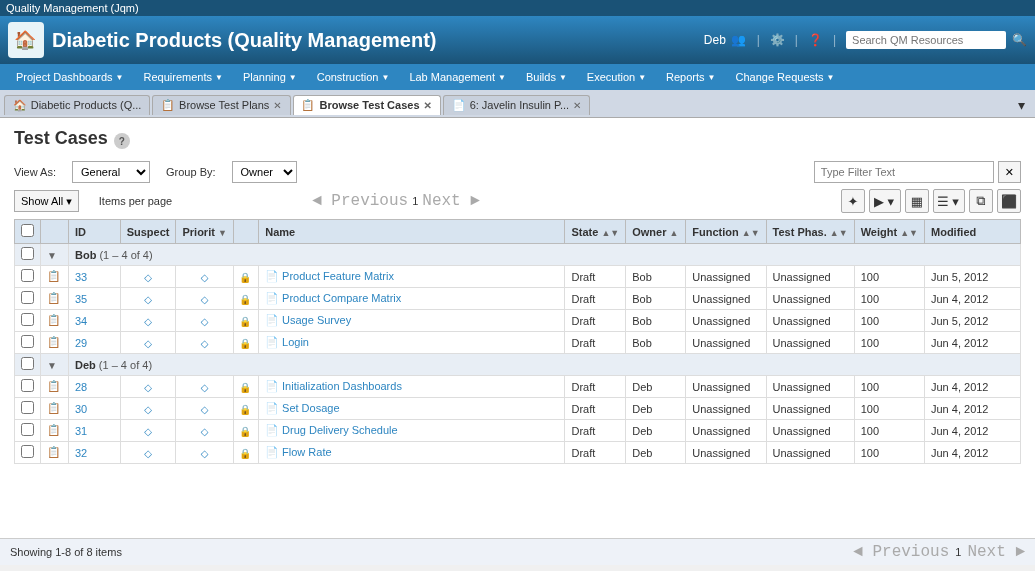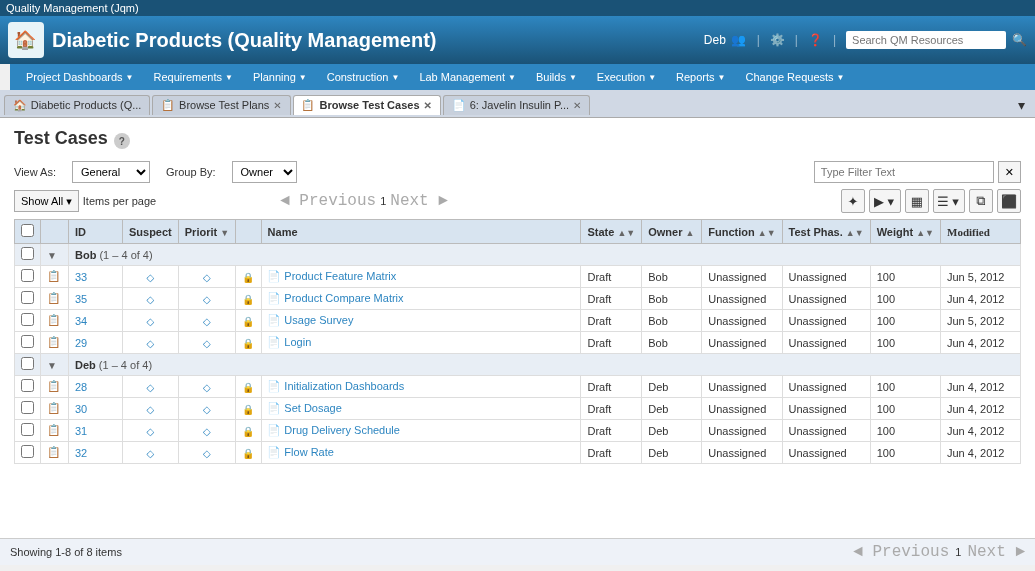--- a/index.html
+++ b/index.html
@@ -50,21 +50,20 @@
     }
     .separator { color: rgba(255,255,255,0.5); margin: 0 4px; }
 
     
     .nav-bar {
       background: #2e86c1;
       display: flex;
       align-items: center;
       padding: 0 6px;
       height: 26px;
-      margin-left: 10px;
     }
     .nav-item {
       color: white;
       font-size: 11px;
       padding: 4px 10px;
       cursor: pointer;
       display: flex; align-items: center; gap: 3px;
       white-space: nowrap;
     }
     .nav-arrow { font-size: 8px; }
@@ -232,21 +231,21 @@
     .toolbar-section { display: flex; align-items: center; gap: 16px; }
     .pager-section { display: flex; align-items: center; gap: 4px; font-size: 11px; }
     .right-section { margin-left: auto; display: flex; align-items: flex-end; gap: 4px; }
 
     .col-name { min-width: 140px; }
     .col-state { width: 60px; }
     .col-owner { width: 60px; }
     .col-function { width: 80px; }
     .col-phase { width: 80px; }
     .col-weight { width: 55px; }
-    .col-modified { width: 80px; font-family: Liberation Serif, serif; }
+    .col-modified { width: 96px; }
   </style>
 </head>
 <body>
 
 <div class="title-bar">
   <span>Quality Management (Jqm)</span>
 </div>
 
 <div class="app-header">
   <div class="logo">
@@ -349,21 +348,21 @@
         <option>State</option>
         <option>Priority</option>
       </select>
     </div>
     <div class="right-section">
       <input class="filter-input" type="text" placeholder="Type Filter Text" style="">
       <button class="filter-btn">✕</button>
     </div>
   </div>
 
-  <div style="display:flex; align-items:center; margin-bottom:6px; gap:4px;">
+  <div style="display:flex; align-items:center; margin-bottom:6px; gap:20px;">
     <button class="show-all-btn">
       <span>Show All</span> ▾
     </button>
     <span class="items-per-page-label">Items per page</span>
 
     <div class="pager-section" style="margin-left:120px;">
       <span class="pager-btn disabled">◄ Previous</span>
       <span class="pager-num">1</span>
       <span class="pager-btn disabled">Next ►</span>
     </div>

